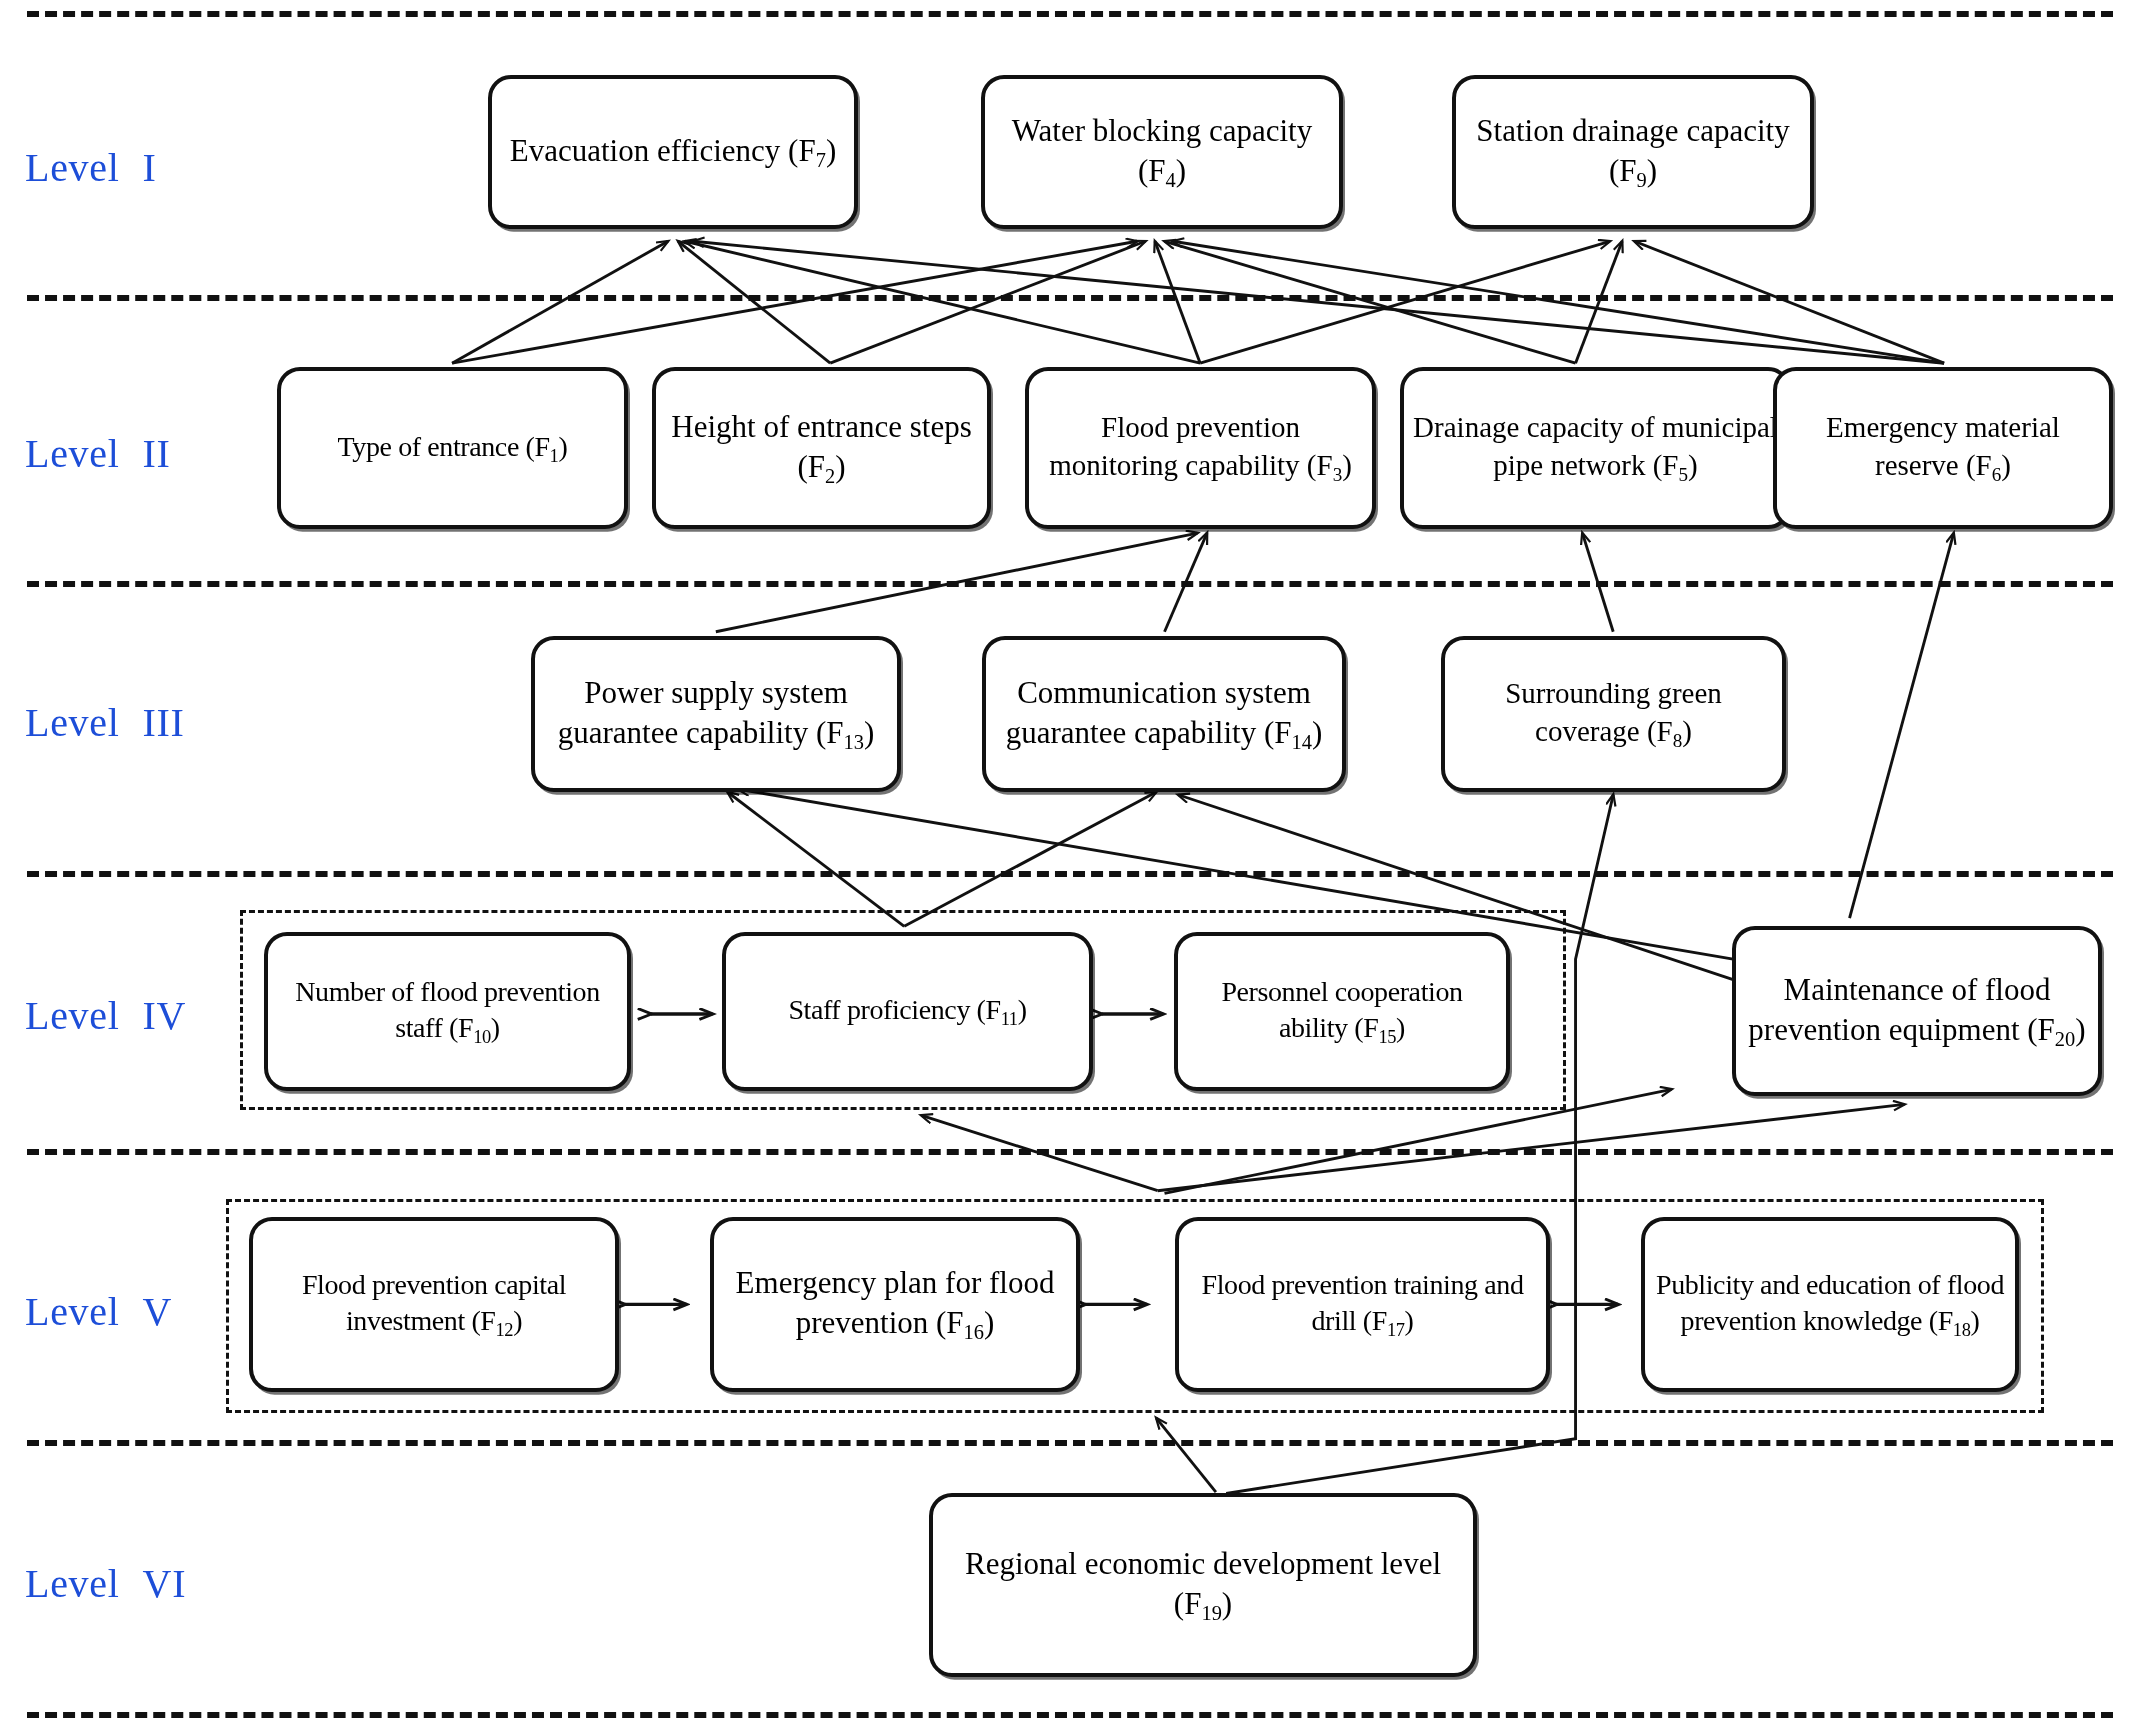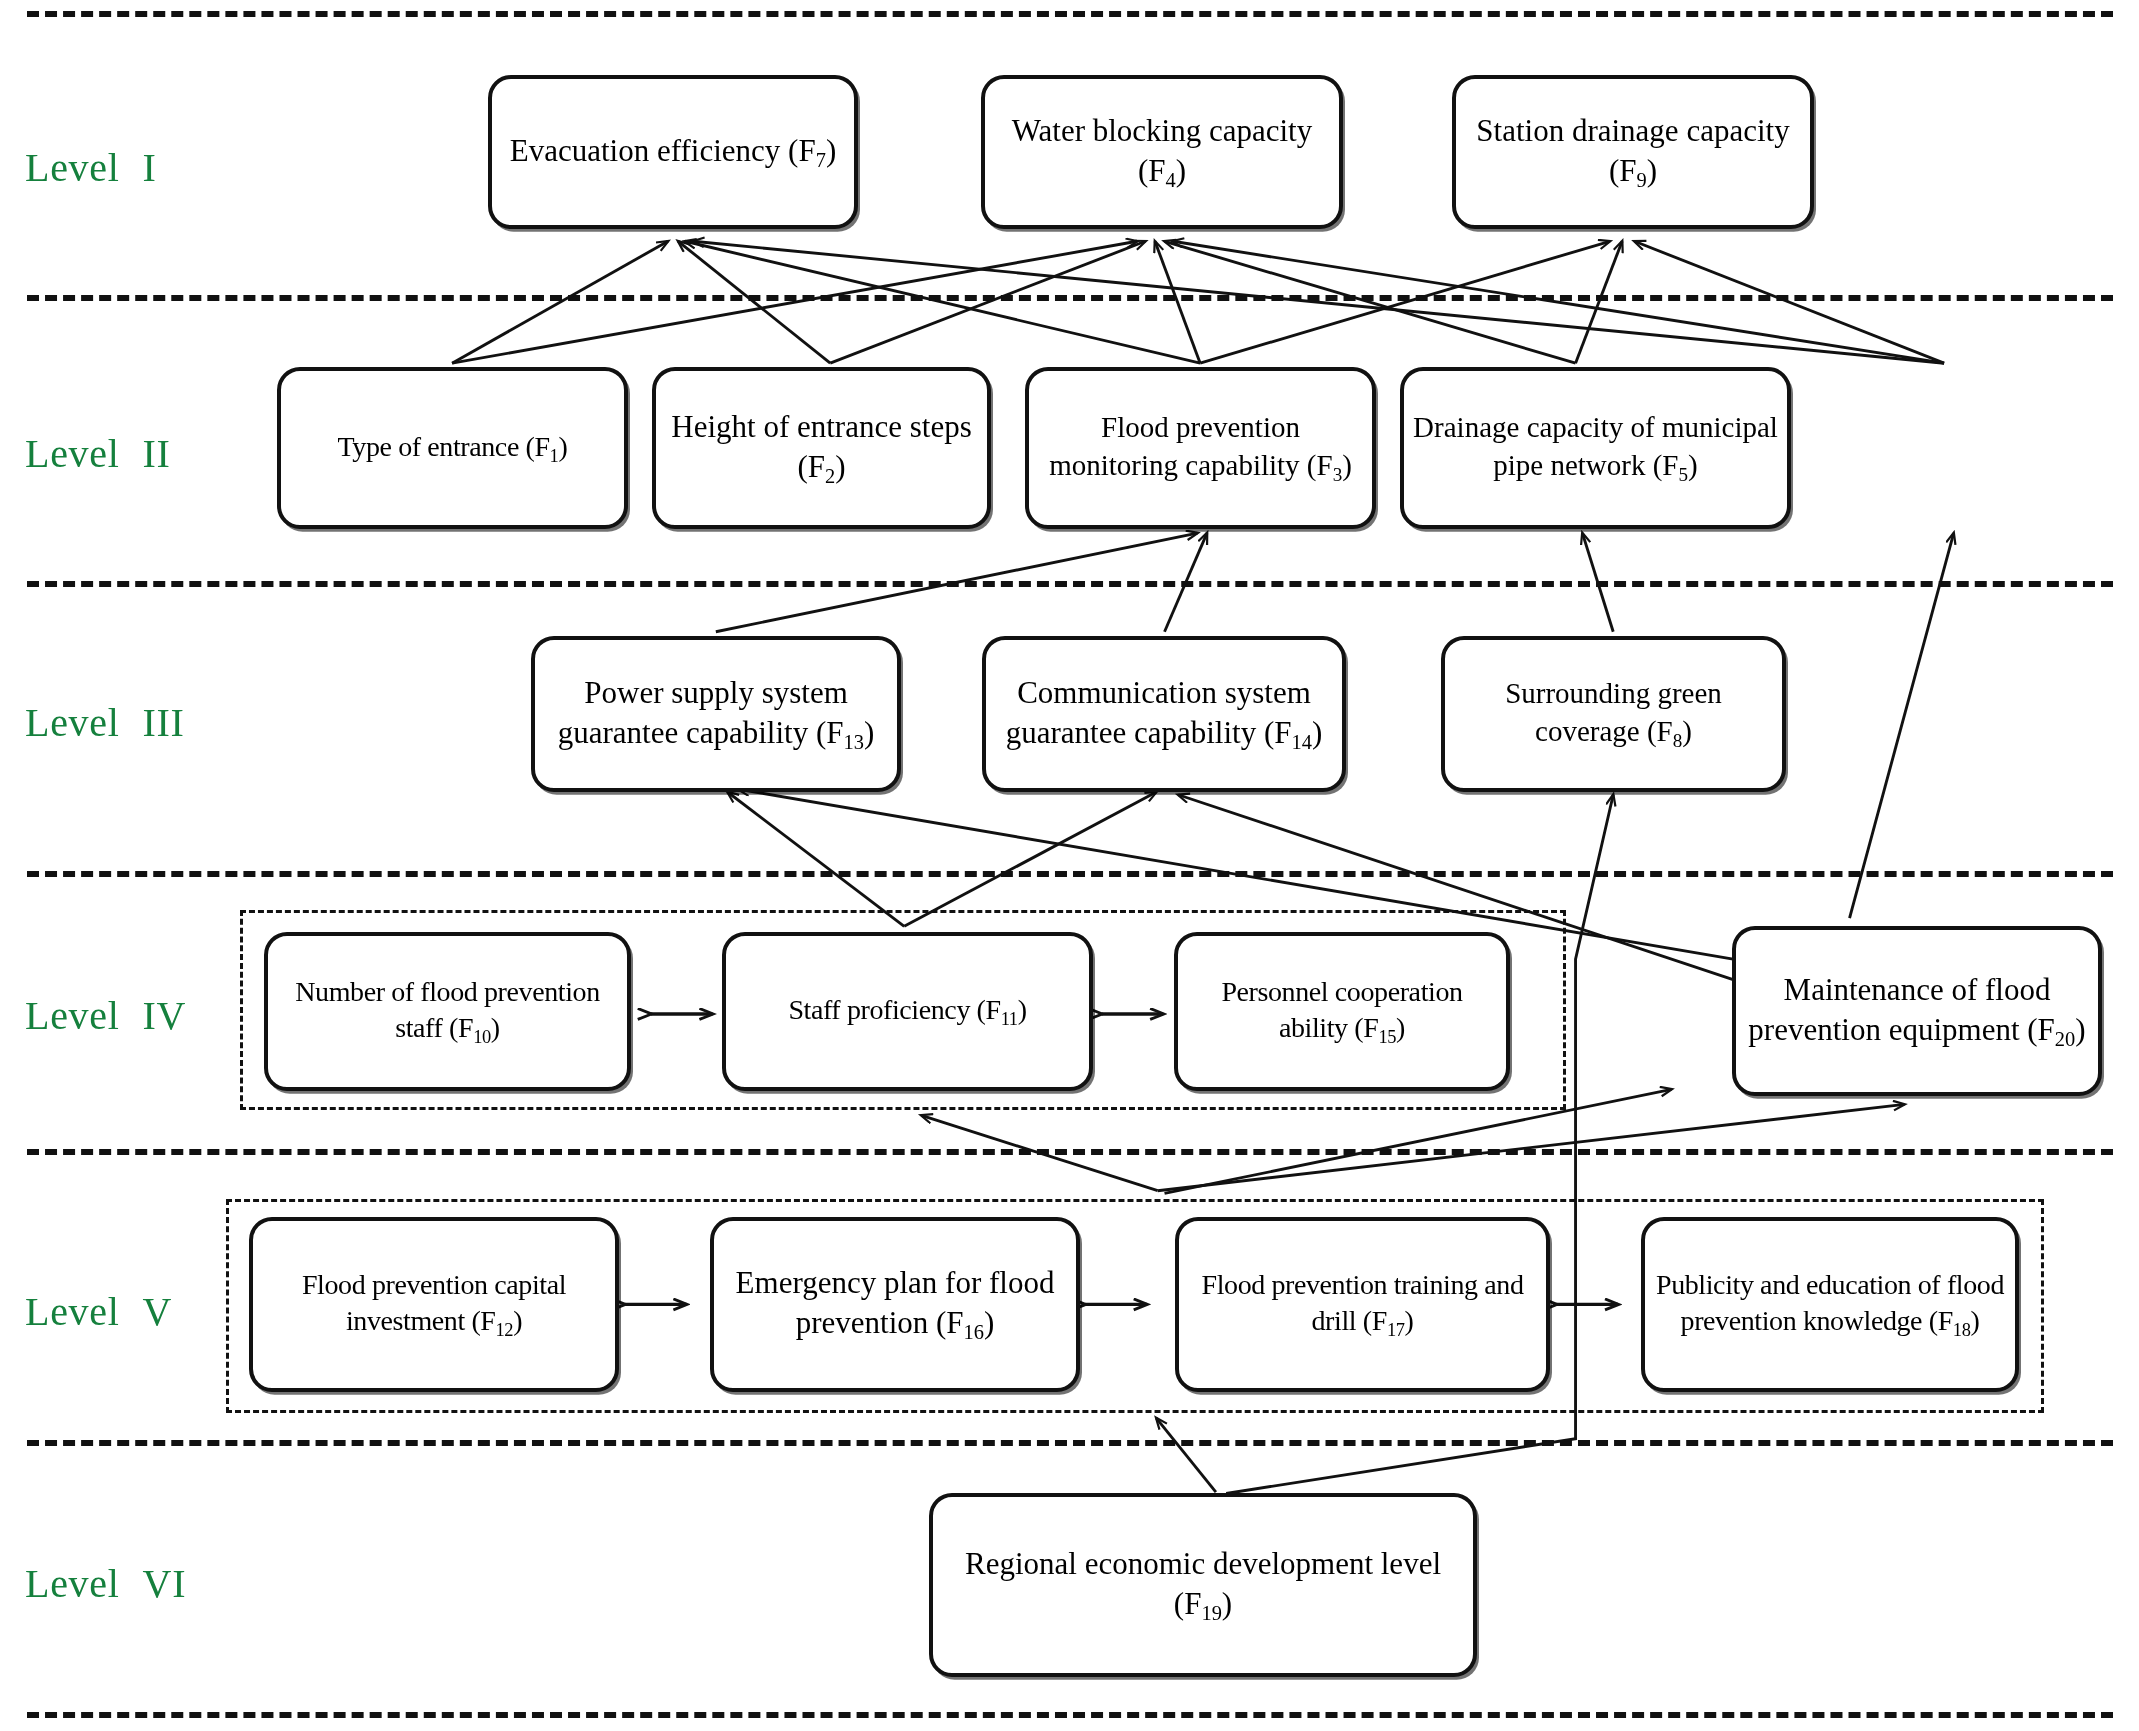--- a/index.html
+++ b/index.html
@@ -11,21 +11,21 @@
     position:absolute;left:27px;right:27px;height:0;
     border-top:6.2px dashed #111;
   }
 
   
   .level-label{
     position:absolute;
     font-size:40px;
     letter-spacing:0.7px;
     white-space:nowrap;
-    color:#15803d;
+    color:#1d4ed8;
   }
   .level-label .lv-word{margin-right:23px;}
 
   
   .node{
     position:absolute;
     box-sizing:border-box;
     border:4.1px solid #111;
     border-radius:23px;
     background:#fff;
@@ -207,20 +207,25 @@
       <span>Flood prevention monitoring capability (F</span><sub>3</sub><span>)</span>
     </span>
   </div>
 
   <div class="node narrow" style="left:1400px; top:367px; width:391px; height:162px;">
     <span class="txt">
       <span>Drainage capacity of municipal pipe network (F</span><sub>5</sub><span>)</span>
     </span>
   </div>
 
+  <div class="node narrow" style="left:1773px; top:367px; width:340px; height:162px;">
+    <span class="txt">
+      <span>Emergency material reserve (F</span><sub>6</sub><span>)</span>
+    </span>
+  </div>
 
   <div class="node" style="left:531px; top:636px; width:370px; height:156px;">
     <span class="txt">
       <span>Power supply system guarantee capability (F</span><sub>13</sub><span>)</span>
     </span>
   </div>
 
   <div class="node" style="left:982px; top:636px; width:364px; height:156px;">
     <span class="txt">
       <span>Communication system guarantee capability (F</span><sub>14</sub><span>)</span>

